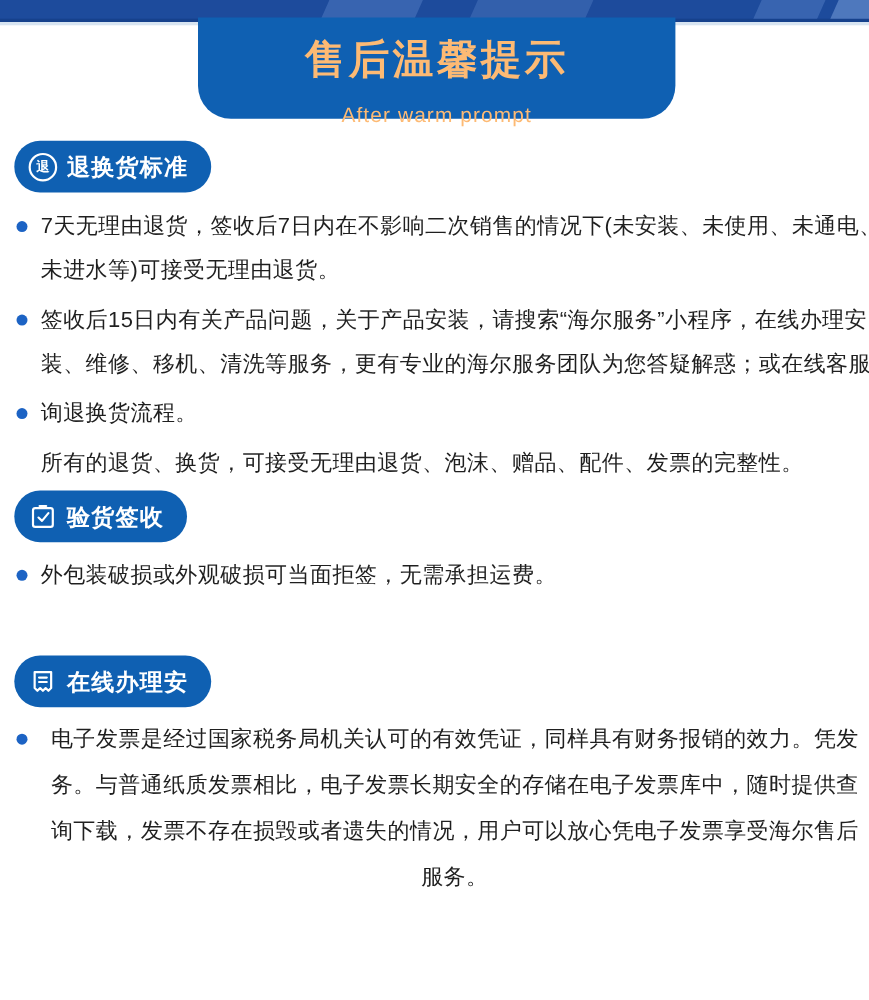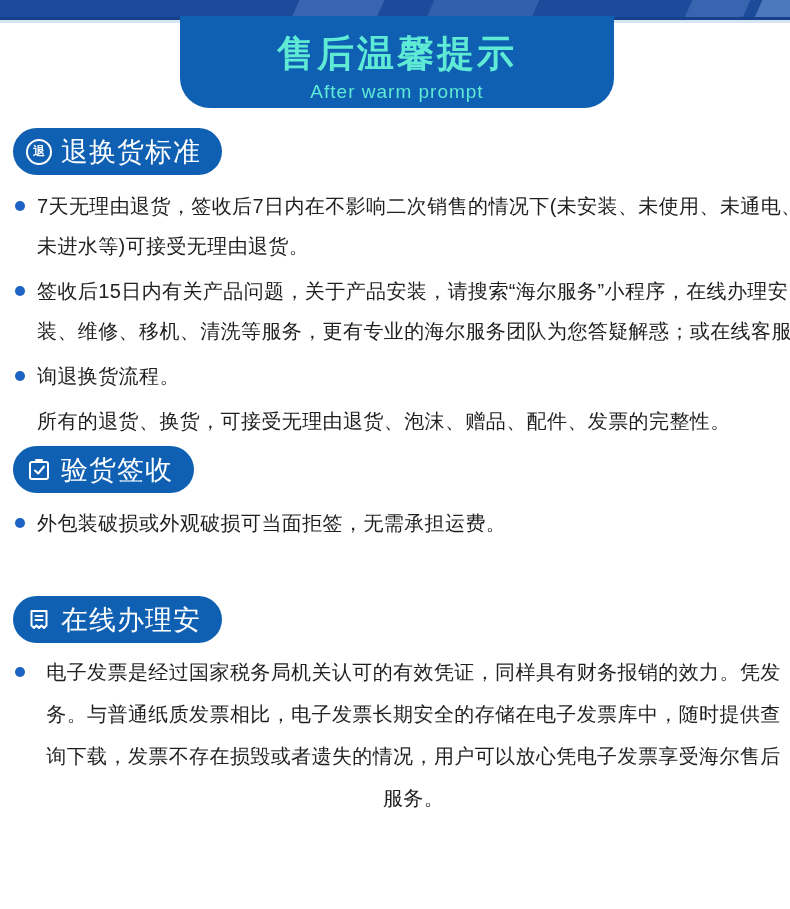--- a/index.html
+++ b/index.html
@@ -30,43 +30,43 @@
   .light-strip {
     position: absolute; left: 0; top: 20px; width: 790px; height: 3px;
     background: #d7e4f1; z-index: 1;
   }
 
   
   .banner {
     position: absolute; left: 180px; top: 16px; width: 434px; height: 92px;
     background: #0f60b2;
     border-radius: 0 0 30px 30px;
-    text-align: center; color: #5eead4; z-index: 5;
+    text-align: center; color: #fdba74; z-index: 5;
   }
   .banner-title {
     padding-top: 13px;
     font-size: 37px; font-weight: bold; letter-spacing: 3px;
   }
   .banner-subtitle {
-    margin-top: 2px;
+    margin-top: 16px;
     font-size: 19px; letter-spacing: 1px;
   }
 
   
   .badge {
     position: absolute; left: 13px; height: 47px;
     display: inline-flex; align-items: center;
     gap: 9px; padding: 0 21px 0 13px;
     background: #0f60b2; border-radius: 24px;
     color: #ffffff; z-index: 2;
   }
   .badge-1 { top: 128px; }
   .badge-2 { top: 446px; }
   .badge-3 { top: 596px; }
-  .badge-label { font-size: 27px; font-weight: normal; letter-spacing: 1px; }
+  .badge-label { font-size: 21px; font-weight: bold; letter-spacing: 1px; }
   .badge-icon-circle {
     width: 26px; height: 26px; flex: 0 0 26px;
     border: 2px solid #ffffff; border-radius: 50%;
     display: flex; align-items: center; justify-content: center;
     font-size: 12px; font-weight: bold; color: #ffffff;
   }
   .badge-icon-svg { width: 26px; height: 26px; flex: 0 0 26px; }
 
   
   .items { position: absolute; left: 0; width: 790px; }

